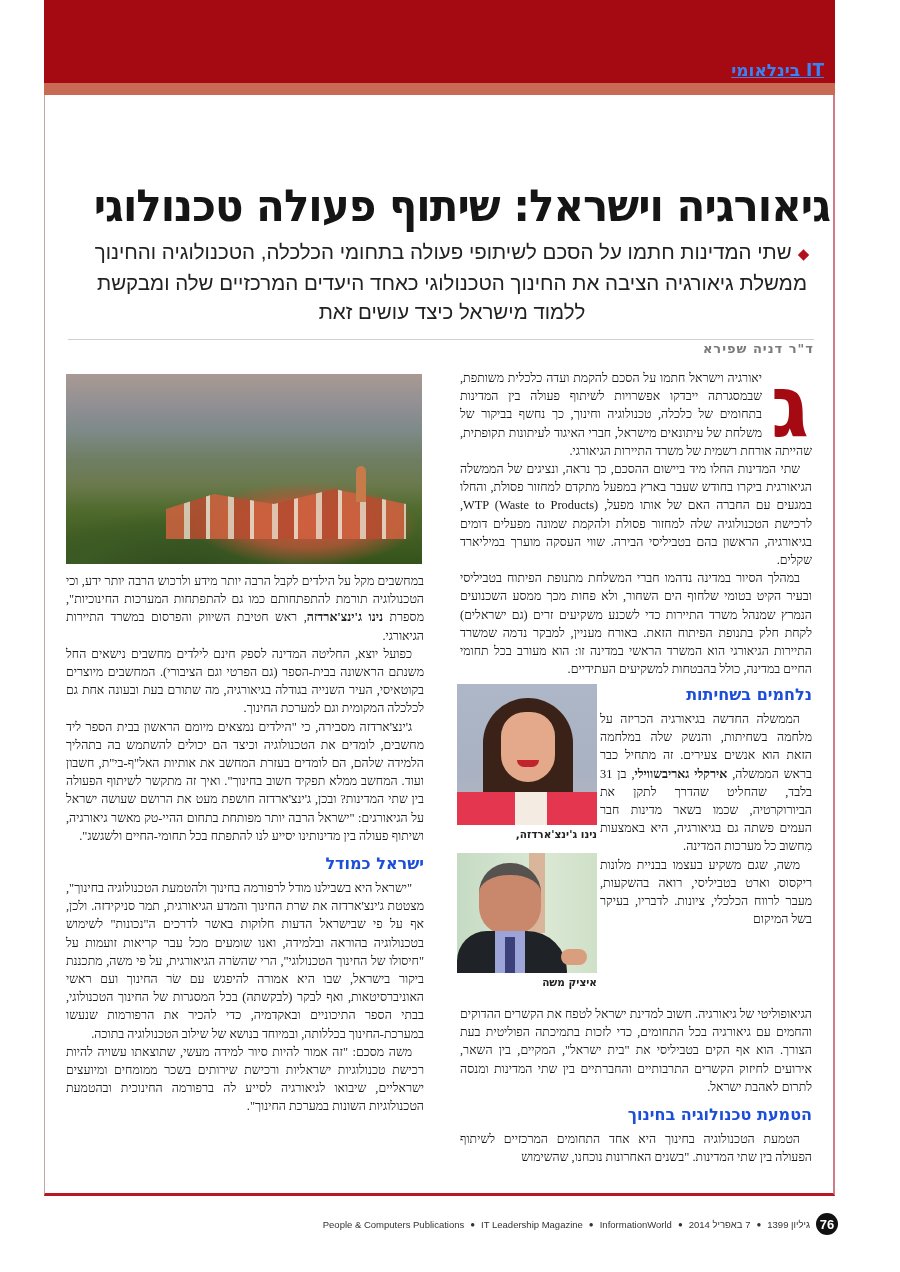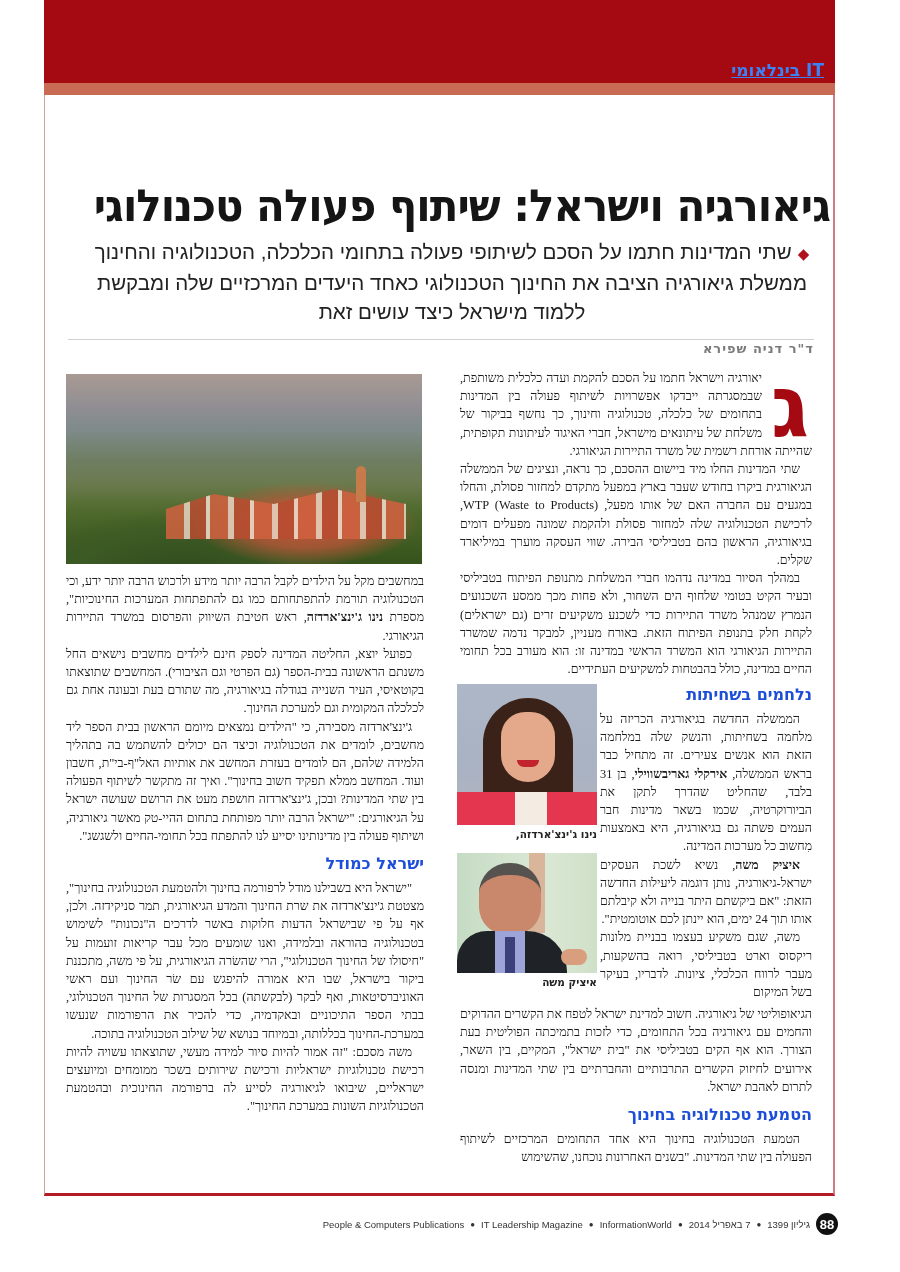--- a/index.html
+++ b/index.html
@@ -159,21 +159,20 @@
 <div class="col col-right">
   <span class="dropcap">ג</span>
   <p class="noindent">יאורגיה וישראל חתמו על הסכם להקמת ועדה כלכלית משותפת, שבמסגרתה ייבדקו אפשרויות לשיתוף פעולה בין המדינות בתחומים של כלכלה, טכנולוגיה וחינוך, כך נחשף בביקור של משלחת של עיתונאים מישראל, חברי האיגוד לעיתונות תקופתית, שהייתה אורחת רשמית של משרד התיירות הגיאורגי.</p>
   <p>שתי המדינות החלו מיד ביישום ההסכם, כך נראה, ונציגים של הממשלה הגיאורגית ביקרו בחודש שעבר בארץ במפעל מתקדם למחזור פסולת, והחלו במגעים עם החברה האם של אותו מפעל, WTP (Waste to Products), לרכישת הטכנולוגיה שלה למחזור פסולת ולהקמת שמונה מפעלים דומים בגיאורגיה, הראשון בהם בטביליסי הבירה. שווי העסקה מוערך במיליארד שקלים.</p>
   <p>במהלך הסיור במדינה נדהמו חברי המשלחת מתנופת הפיתוח בטביליסי ובעיר הקיט בטומי שלחוף הים השחור, ולא פחות מכך ממסע השכנועים הנמרץ שמנהל משרד התיירות כדי לשכנע משקיעים זרים (גם ישראלים) לקחת חלק בתנופת הפיתוח הזאת. באורח מעניין, למבקר נדמה שמשרד התיירות הגיאורגי הוא המשרד הראשי במדינה זו: הוא מעורב בכל תחומי החיים במדינה, כולל בהבטחות למשקיעים העתידיים.</p>
 </div>
 
 <div class="col col-right-narrow">
   <h3>נלחמים בשחיתות</h3>
   <p><span>הממשלה החדשה בגיאורגיה הכריזה על מלחמה בשחיתות, והנשק שלה במלחמה הזאת הוא אנשים צעירים. זה מתחיל כבר בראש הממשלה, </span><b>אירקלי גאריבשווילי</b><span>, בן 31 בלבד, שהחליט שהדרך לתקן את הביורוקרטיה, שכמו בשאר מדינות חבר העמים פשתה גם בגיאורגיה, היא באמצעות מִחשוב כל מערכות המדינה.</span></p>
-  <p><b>איציק משה</b><span>, נשיא לשכת העסקים ישראל-גיאורגיה, נותן דוגמה ליעילות החדשה הזאת: "אם ביקשתם היתר בנייה ולא קיבלתם אותו תוך 24 ימים, הוא יינתן לכם אוטומטית".</span></p>
   <p>משה, שגם משקיע בעצמו בבניית מלונות ריקסוס וארט בטביליסי, רואה בהשקעות, מעבר לרווח הכלכלי, ציונות. לדבריו, בעיקר בשל המיקום</p>
 </div>
 
 <div class="col col-right-wide">
   <p class="noindent">הגיאופוליטי של גיאורגיה. חשוב למדינת ישראל לטפח את הקשרים ההדוקים והחמים עם גיאורגיה בכל התחומים, כדי לזכות בתמיכתה הפוליטית בעת הצורך. הוא אף הקים בטביליסי את "בית ישראל", המקיים, בין השאר, אירועים לחיזוק הקשרים התרבותיים והחברתיים בין שתי המדינות ומנסה לתרום לאהבת ישראל.</p>
   <h3>הטמעת טכנולוגיה בחינוך</h3>
   <p>הטמעת הטכנולוגיה בחינוך היא אחד התחומים המרכזיים לשיתוף הפעולה בין שתי המדינות. "בשנים האחרונות נוכחנו, שהשימוש</p>
 </div>
 
 <div class="photo photo-landscape">
@@ -195,29 +194,29 @@
   <div class="head"></div>
   <div class="suit"></div>
   <div class="shirt"></div>
   <div class="tie"></div>
   <div class="hand"></div>
 </div>
 <div class="caption caption-man">איציק משה</div>
 
 <div class="col col-left">
   <p class="noindent"><span>במחשבים מקל על הילדים לקבל הרבה יותר מידע ולרכוש הרבה יותר ידע, וכי הטכנולוגיה תורמת להתפתחותם כמו גם להתפתחות המערכות החינוכיות", מספרת </span><b>נינו ג'ינצ'ארדזה</b><span>, ראש חטיבת השיווק והפרסום במשרד התיירות הגיאורגי.</span></p>
-  <p>כפועל יוצא, החליטה המדינה לספק חינם לילדים מחשבים נישאים החל משנתם הראשונה בבית-הספר (גם הפרטי וגם הציבורי). המחשבים שתוצאתו בקוטאיסי, העיר השנייה בגודלה בגיאורגיה, מה שתורם בעת ובעונה אחת גם לכלכלה המקומית וגם למערכת החינוך.</p>
+  <p>כפועל יוצא, החליטה המדינה לספק חינם לילדים מחשבים נישאים החל משנתם הראשונה בבית-הספר (גם הפרטי וגם הציבורי). המחשבים מיוצרים בקוטאיסי, העיר השנייה בגודלה בגיאורגיה, מה שתורם בעת ובעונה אחת גם לכלכלה המקומית וגם למערכת החינוך.</p>
   <p>ג'ינצ'ארדזה מסבירה, כי "הילדים נמצאים מיומם הראשון בבית הספר ליד מחשבים, לומדים את הטכנולוגיה וכיצד הם יכולים להשתמש בה בתהליך הלמידה שלהם, הם לומדים בעזרת המחשב את אותיות האל"ף-בי"ת, חשבון ועוד. המחשב ממלא תפקיד חשוב בחינוך". ואיך זה מתקשר לשיתוף הפעולה בין שתי המדינות? ובכן, ג'ינצ'ארדזה חושפת מעט את הרושם שעושה ישראל על הגיאורגים: "ישראל הרבה יותר מפותחת בתחום ההיי-טק מאשר גיאורגיה, ושיתוף פעולה בין מדינותינו יסייע לנו להתפתח בכל תחומי-החיים ולשגשג".</p>
   <h3>ישראל כמודל</h3>
   <p>"ישראל היא בשבילנו מודל לרפורמה בחינוך ולהטמעת הטכנולוגיה בחינוך", מצטטת ג'ינצ'ארדזה את שרת החינוך והמדע הגיאורגית, תמר סניקידזה. ולכן, אף על פי שבישראל הדעות חלוקות באשר לדרכים ה"נכונות" לשימוש בטכנולוגיה בהוראה ובלמידה, ואנו שומעים מכל עבר קריאות זועמות על "חיסולו של החינוך הטכנולוגי", הרי שהשׂרה הגיאורגית, על פי משה, מתכננת ביקור בישראל, שבו היא אמורה להיפגש עם שׂר החינוך ועם ראשי האוניברסיטאות, ואף לבקר (לבקשתה) בכל המסגרות של החינוך הטכנולוגי, בבתי הספר התיכוניים ובאקדמיה, כדי להכיר את הרפורמות שנעשו במערכת-החינוך בכללותה, ובמיוחד בנושא של שילוב הטכנולוגיה בתוכה.</p>
   <p>משה מסכם: "זה אמור להיות סיור למידה מעשי, שתוצאתו עשויה להיות רכישת טכנולוגיות ישראליות ורכישת שירותים בשכר ממומחים ומיועצים ישראליים, שיבואו לגיאורגיה לסייע לה ברפורמה החינוכית ובהטמעת הטכנולוגיות השונות במערכת החינוך".</p>
 </div>
 
 <div class="footer">
-  <span class="page-num">88</span>
+  <span class="page-num">76</span>
   <span>גיליון 1399</span>
   <span class="dot">●</span>
   <span>7 באפריל 2014</span>
   <span class="dot">●</span>
   <span class="ltr">InformationWorld</span>
   <span class="dot">●</span>
   <span class="ltr">IT Leadership Magazine</span>
   <span class="dot">●</span>
   <span class="ltr">People &amp; Computers Publications</span>
 </div>

